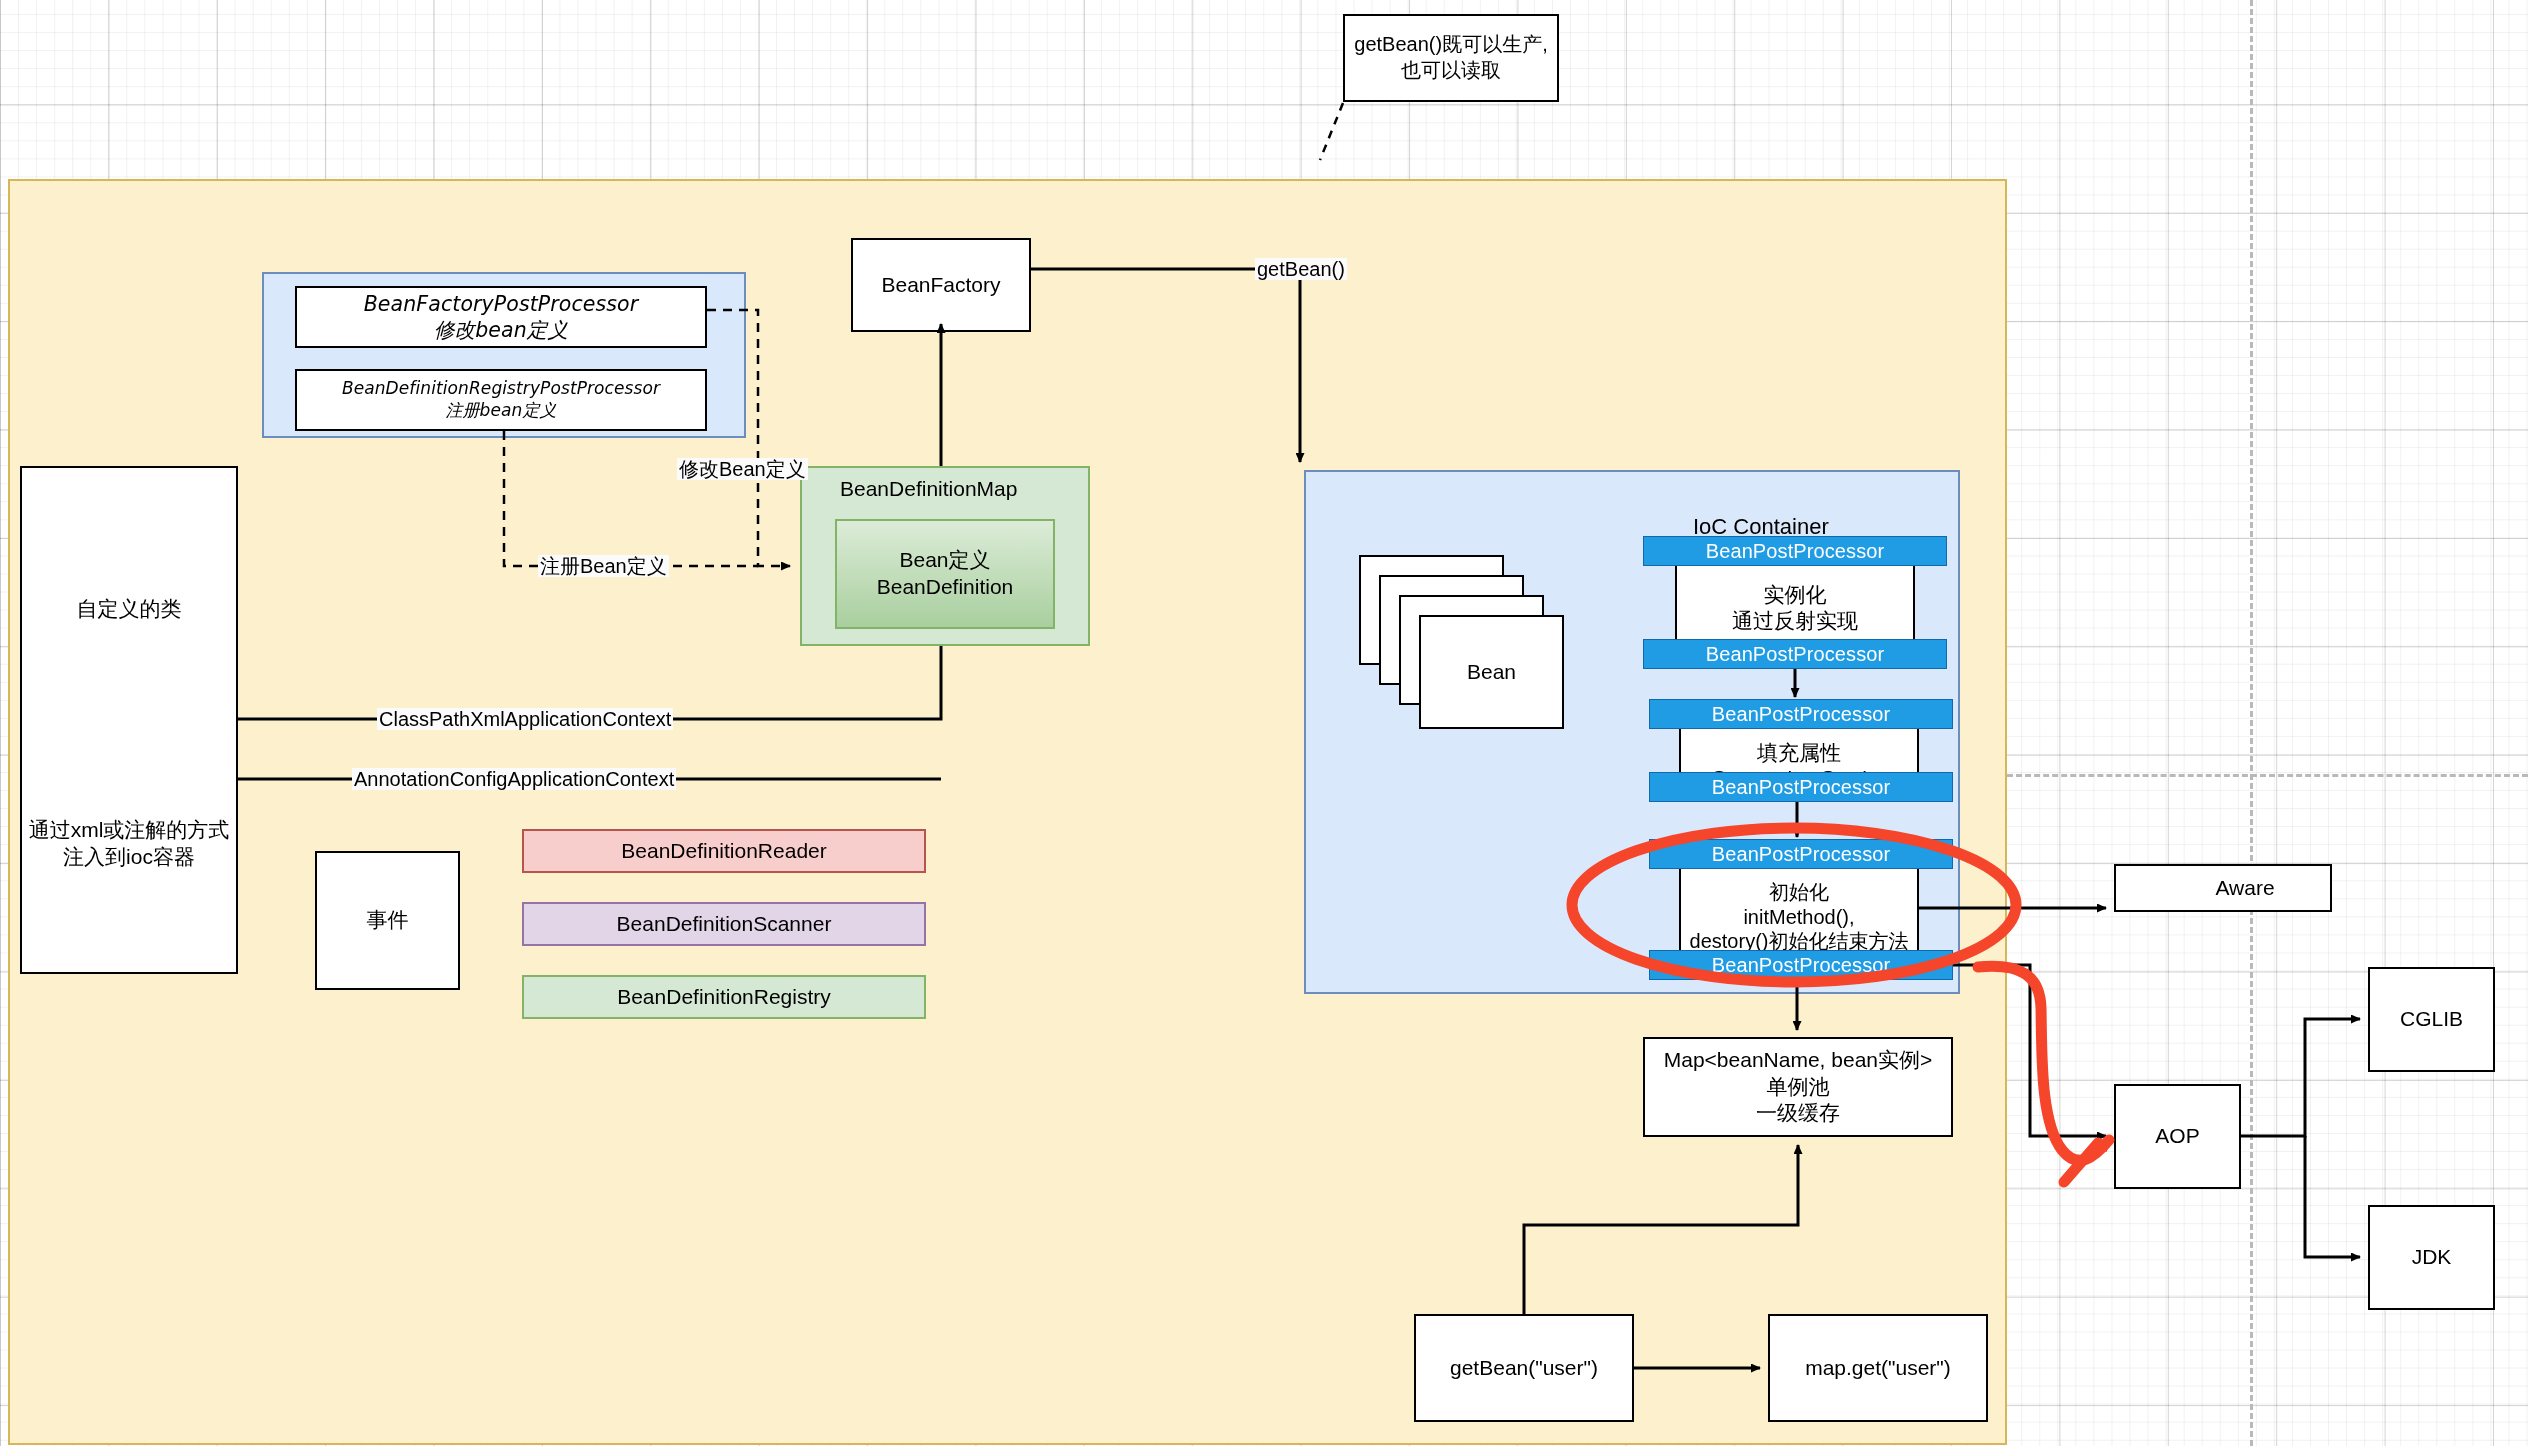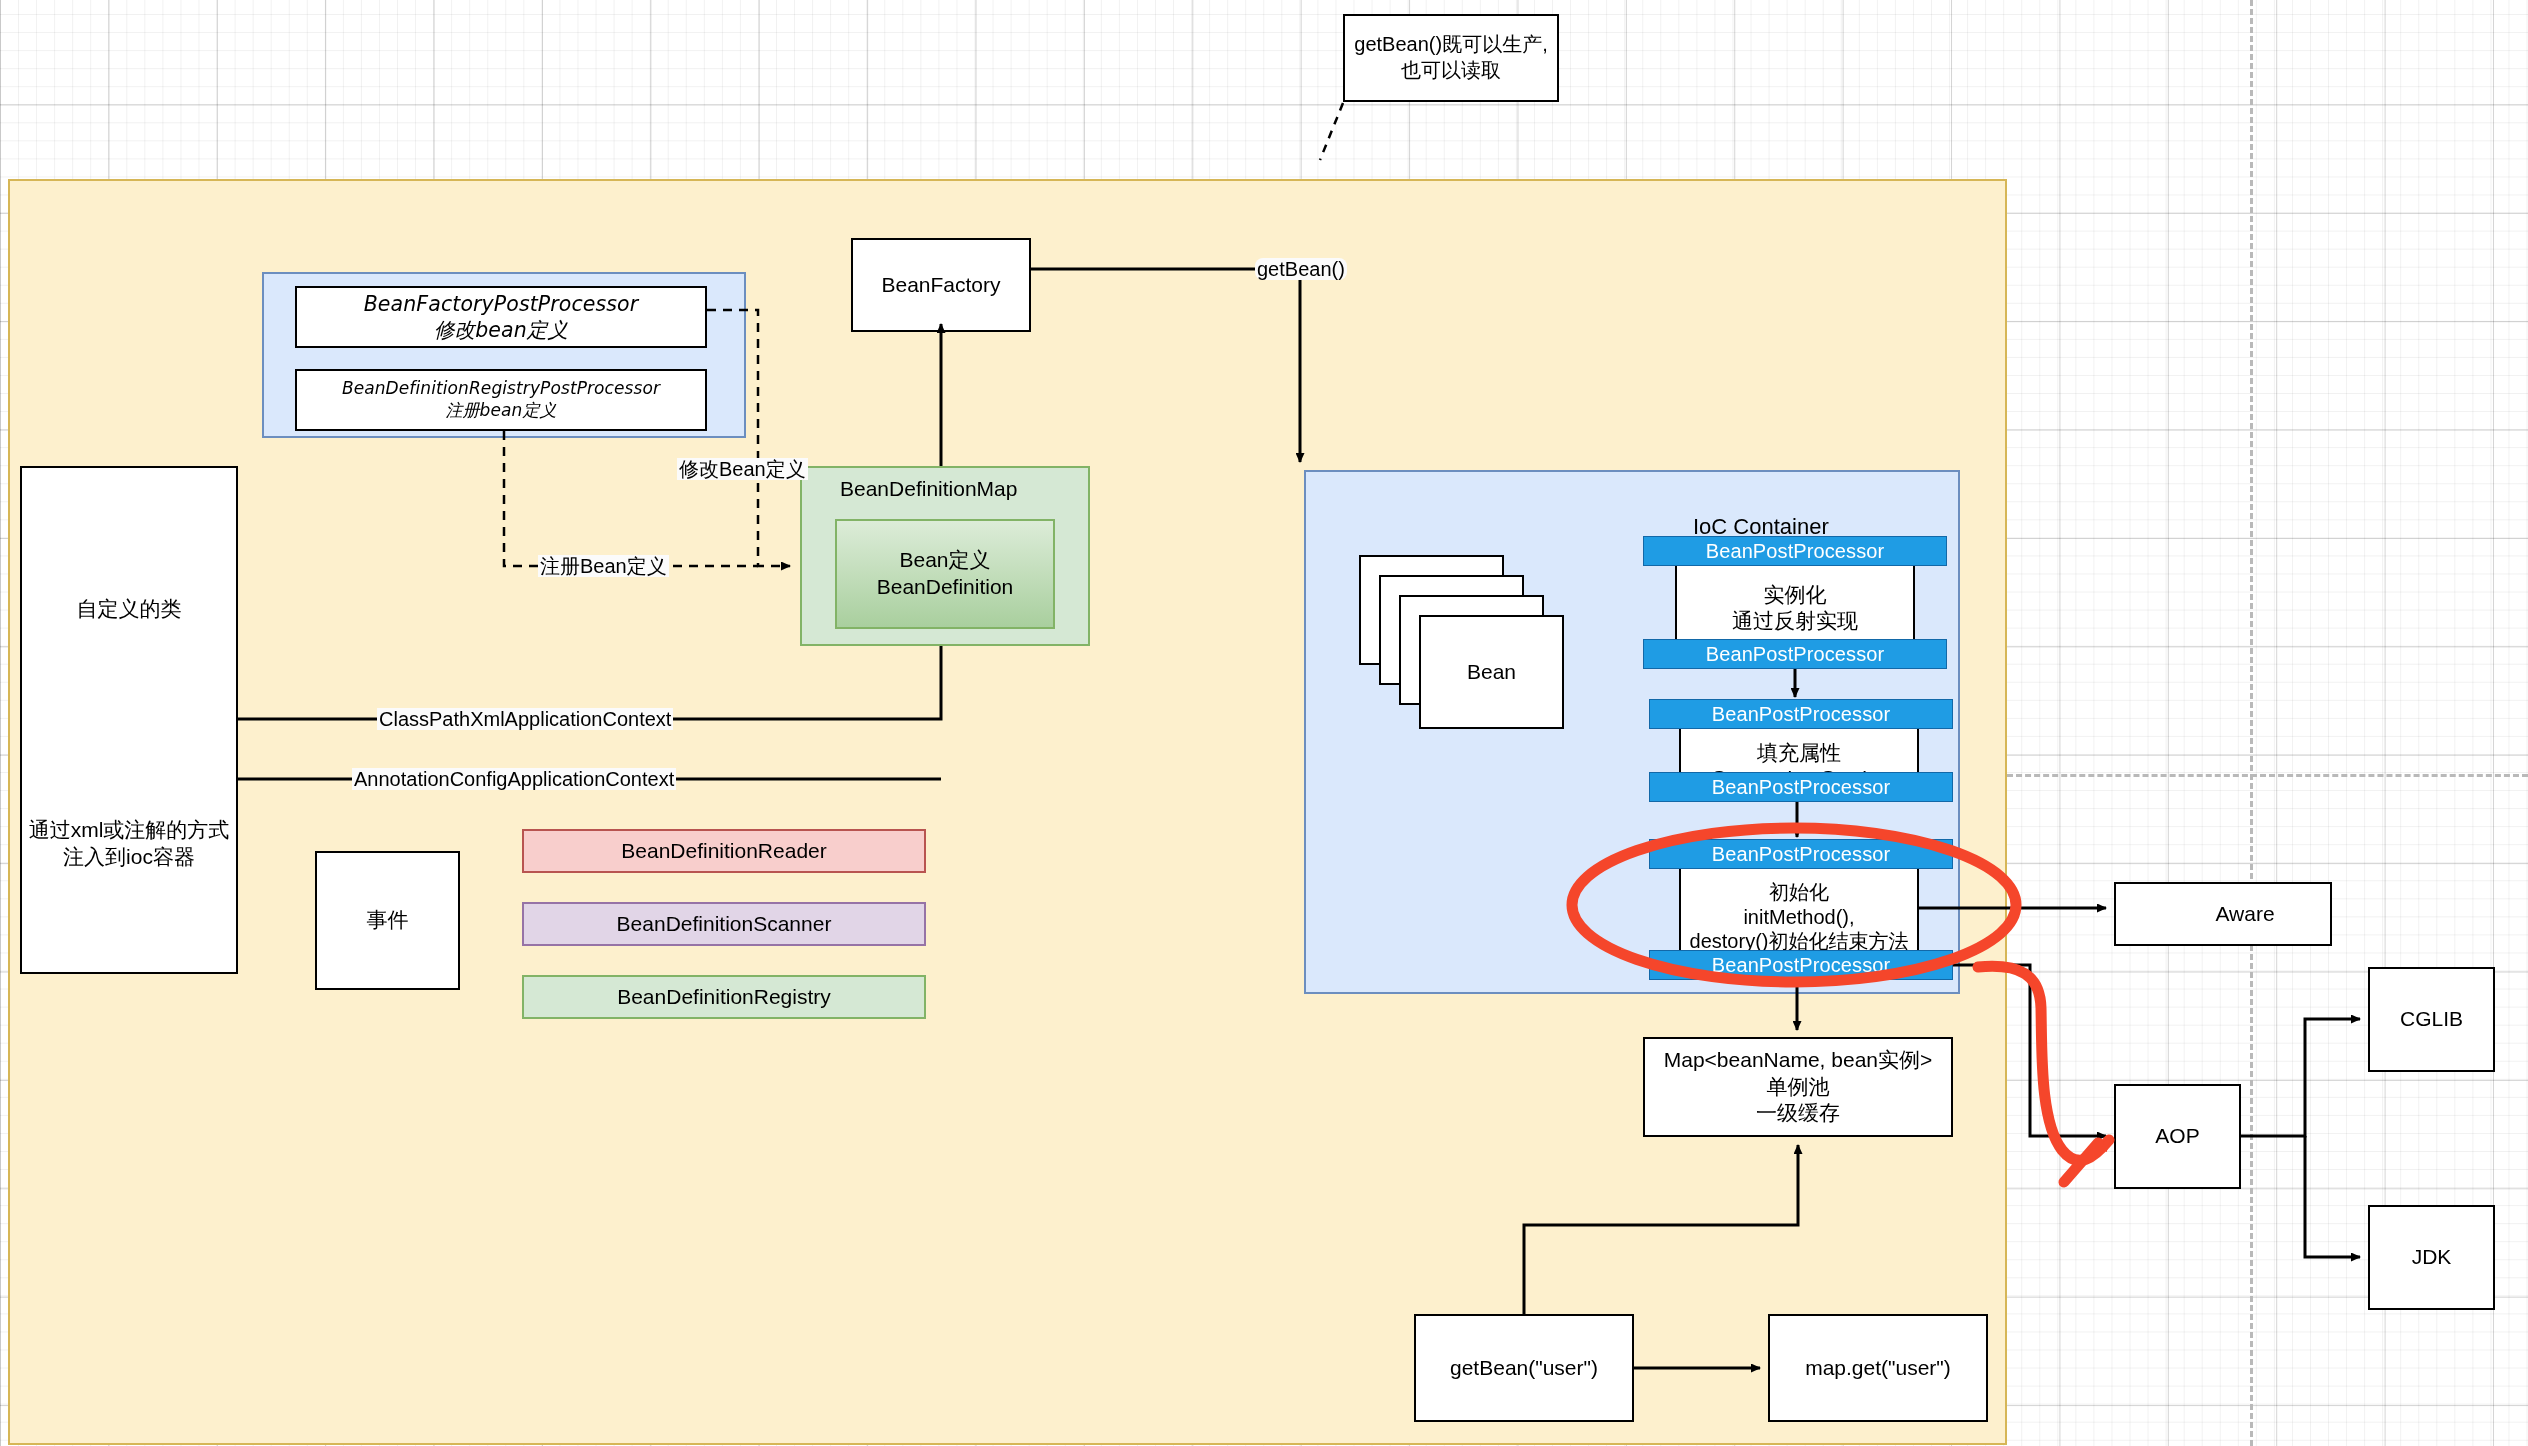--- a/index.html
+++ b/index.html
@@ -126,21 +126,21 @@
 destory()初始化结束方法</div>
   <div class="bpp" style="left:1649px;top:950px;width:304px;height:30px;">BeanPostProcessor</div>
 
   <div class="box" style="left:1643px;top:1037px;width:310px;height:100px;">Map&lt;beanName, bean实例&gt;
 单例池
 一级缓存</div>
 
   <div class="box" style="left:1414px;top:1314px;width:220px;height:108px;">getBean("user")</div>
   <div class="box" style="left:1768px;top:1314px;width:220px;height:108px;">map.get("user")</div>
 
-  <div class="box" style="left:2114px;top:882px;width:218px;height:64px;padding-left:44px;">Aware</div>
+  <div class="box" style="left:2114px;top:864px;width:218px;height:48px;padding-left:44px;">Aware</div>
   <div class="box" style="left:2114px;top:1084px;width:127px;height:105px;">AOP</div>
   <div class="box" style="left:2368px;top:967px;width:127px;height:105px;">CGLIB</div>
   <div class="box" style="left:2368px;top:1205px;width:127px;height:105px;">JDK</div>
 
   <svg class="ov">
     <defs>
       <marker id="ah" markerWidth="10" markerHeight="9" refX="9" refY="4.5" orient="auto" markerUnits="userSpaceOnUse">
         <path d="M0,0 L10,4.5 L0,9 z" fill="#000"></path>
       </marker>
       <marker id="ahr" markerWidth="13" markerHeight="12" refX="11" refY="6" orient="auto" markerUnits="userSpaceOnUse">
@@ -176,19 +176,19 @@
     <path d="M1634,1368 L1760,1368" stroke="#000" stroke-width="3" fill="none" marker-end="url(#ah)"></path>
 
     <path d="M1524,1314 L1524,1225 L1798,1225 L1798,1145" stroke="#000" stroke-width="3" fill="none" marker-end="url(#ah)"></path>
 
     <ellipse cx="1794" cy="905" rx="222" ry="77" fill="none" stroke="#f5462b" stroke-width="11" stroke-linecap="round"></ellipse>
 
     <path d="M1978,967 C2020,963 2040,975 2041,1008 C2042,1052 2040,1122 2062,1150 C2078,1170 2094,1158 2109,1140" stroke="#f5462b" stroke-width="11" fill="none" stroke-linecap="round" marker-end="url(#ahr)"></path>
     <path d="M2064,1182 L2098,1143" stroke="#f5462b" stroke-width="11" fill="none" stroke-linecap="round"></path>
   </svg>
 
-  <div class="edgelbl" style="left:1255px;top:258px;border-radius:8px;">getBean()</div>
+  <div class="edgelbl" style="left:1255px;top:258px;">getBean()</div>
   <div class="edgelbl" style="left:677px;top:458px;">修改Bean定义</div>
   <div class="edgelbl" style="left:538px;top:555px;">注册Bean定义</div>
   <div class="edgelbl" style="left:377px;top:708px;">ClassPathXmlApplicationContext</div>
   <div class="edgelbl" style="left:352px;top:768px;">AnnotationConfigApplicationContext</div>
 
 </div>
 
 </body></html>

